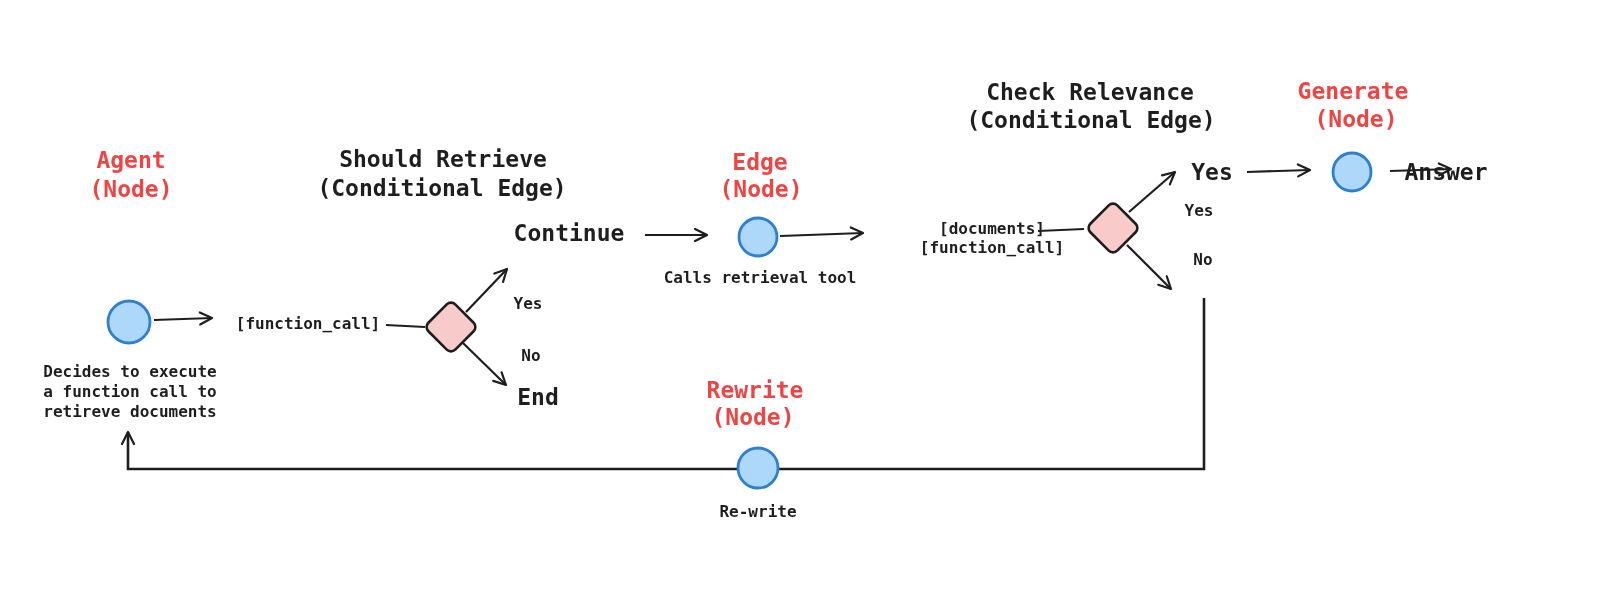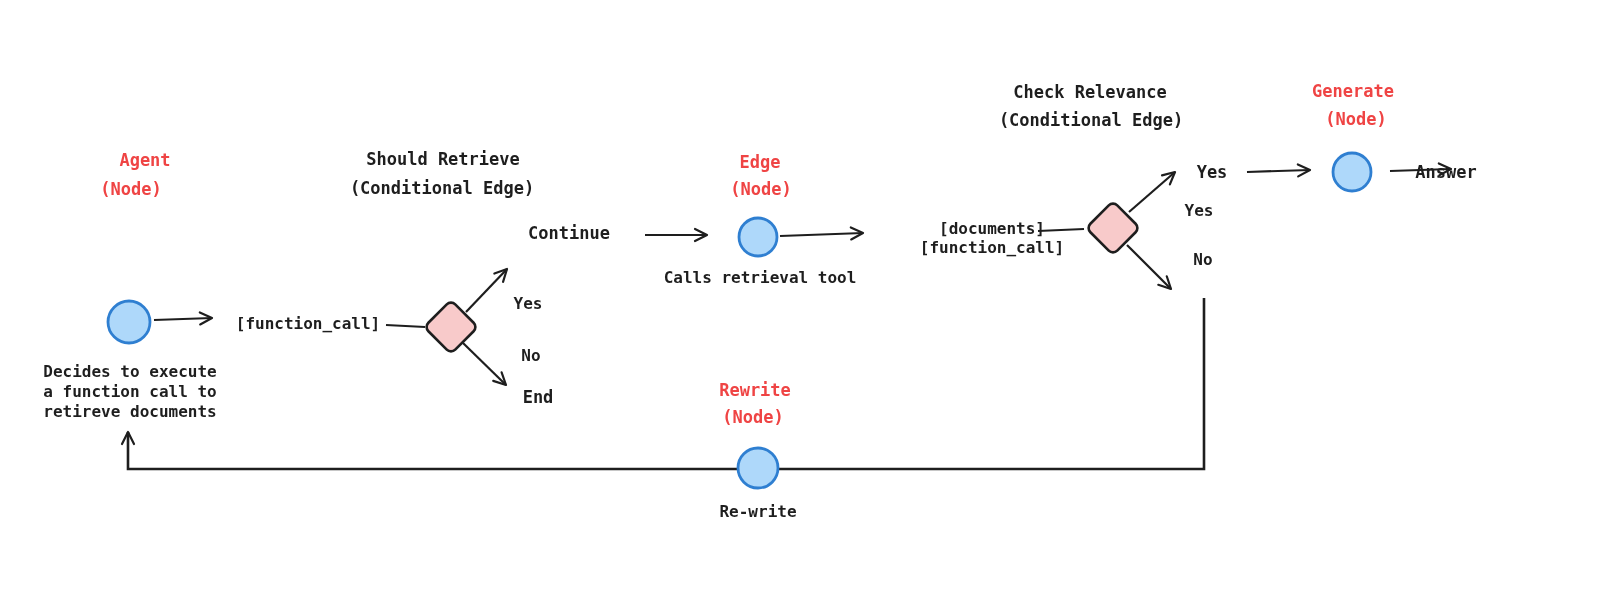--- a/index.html
+++ b/index.html
@@ -1,21 +1,21 @@
 <!DOCTYPE html>
 <html><head>
 <meta charset="utf-8">
 <style>
   html,body{margin:0;padding:0;background:#ffffff;}
   #stage{position:relative;width:1615px;height:589px;background:#ffffff;overflow:hidden;
          font-family:"DejaVu Sans Mono","Liberation Mono",monospace;}
   #wires{position:absolute;left:0;top:0;}
   .t{position:absolute;transform:translate(-50%,-50%);white-space:pre-line;text-align:center;
      color:#1e1e1e;font-weight:bold;}
-  .lg{font-size:17px;line-height:29px;text-align:right;}
+  .lg{font-size:23px;line-height:29px;text-align:right;}
   .sm{font-size:16px;line-height:20px;}
   .docs{line-height:19px;margin-left:32px;}
   .blue{color:#ef4444;}
 </style>
 </head>
 <body>
 
 <div id="stage">
 
   <svg id="wires" width="1615" height="589" viewBox="0 0 1615 589">
@@ -56,21 +56,21 @@
     <g transform="translate(1113,228) rotate(45)">
       <rect x="-19" y="-19" width="38" height="38" rx="6" fill="#f8caca" stroke="#1e1e1e" stroke-width="2.6"></rect>
     </g>
 
     <circle cx="129" cy="322" r="21" fill="#aed8fa" stroke="#2f7fd1" stroke-width="2.8"></circle>
     <circle cx="758" cy="237" r="19" fill="#aed8fa" stroke="#2f7fd1" stroke-width="2.8"></circle>
     <circle cx="1352" cy="172" r="19" fill="#aed8fa" stroke="#2f7fd1" stroke-width="2.8"></circle>
     <circle cx="758" cy="468" r="20" fill="#aed8fa" stroke="#2f7fd1" stroke-width="2.8"></circle>
   </svg>
 
-  <div class="t lg blue" style="left:145px;top:160px;">Agent</div>
+  <div class="t lg blue" style="left:131px;top:160px;">Agent</div>
   <div class="t lg blue" style="left:131px;top:189px;">(Node)</div>
   <div class="t lg" style="left:443px;top:159px;">Should Retrieve</div>
 
   <div class="t sm" style="left:130px;top:392px;">Decides to execute
 a function call to
 retireve documents</div>
   <div class="t lg" style="left:442px;top:188px;">(Conditional Edge)</div>
   <div class="t sm" style="left:308px;top:324px;">[function_call]</div>
   <div class="t sm" style="left:528px;top:304px;">Yes</div>
   <div class="t sm" style="left:531px;top:356px;">No</div>

